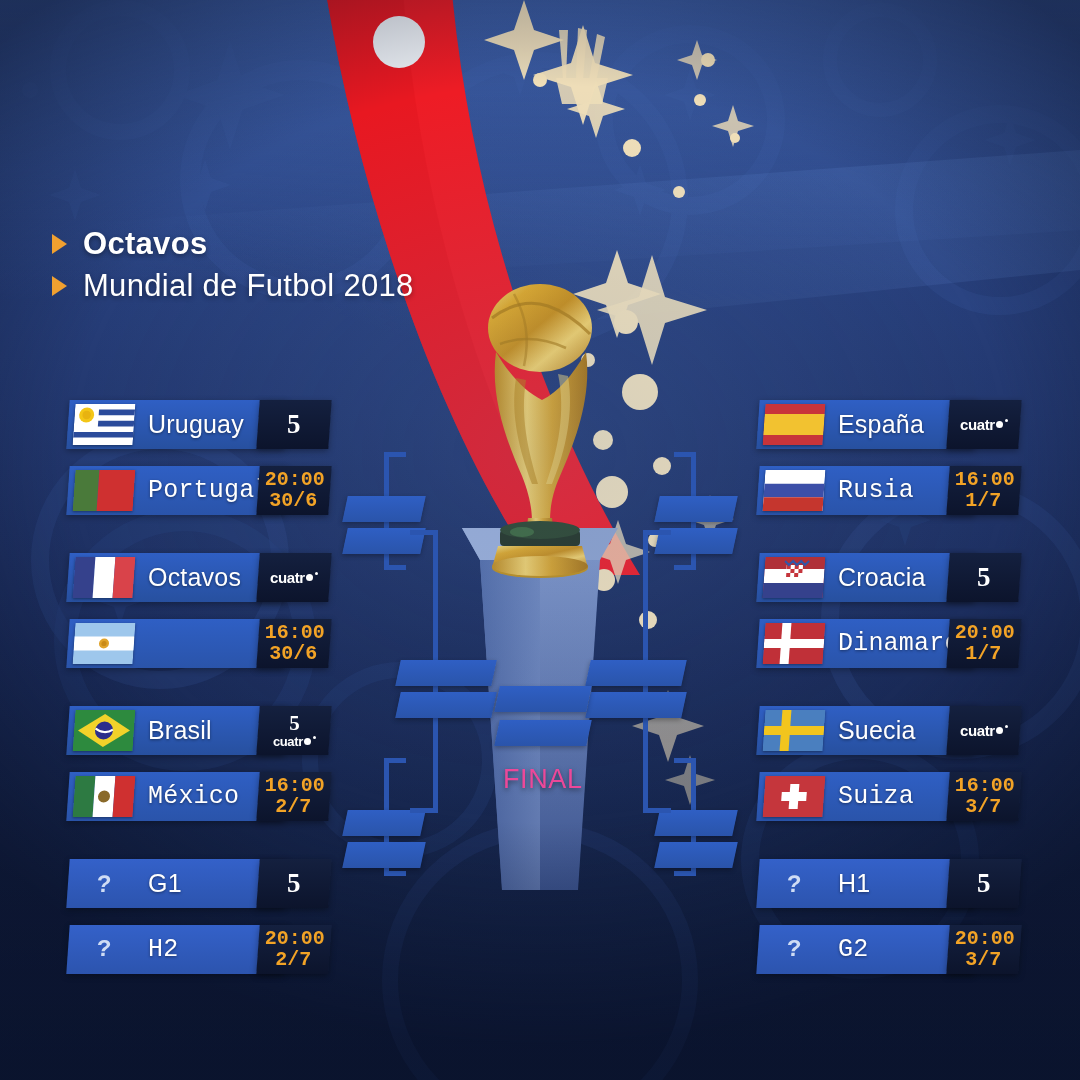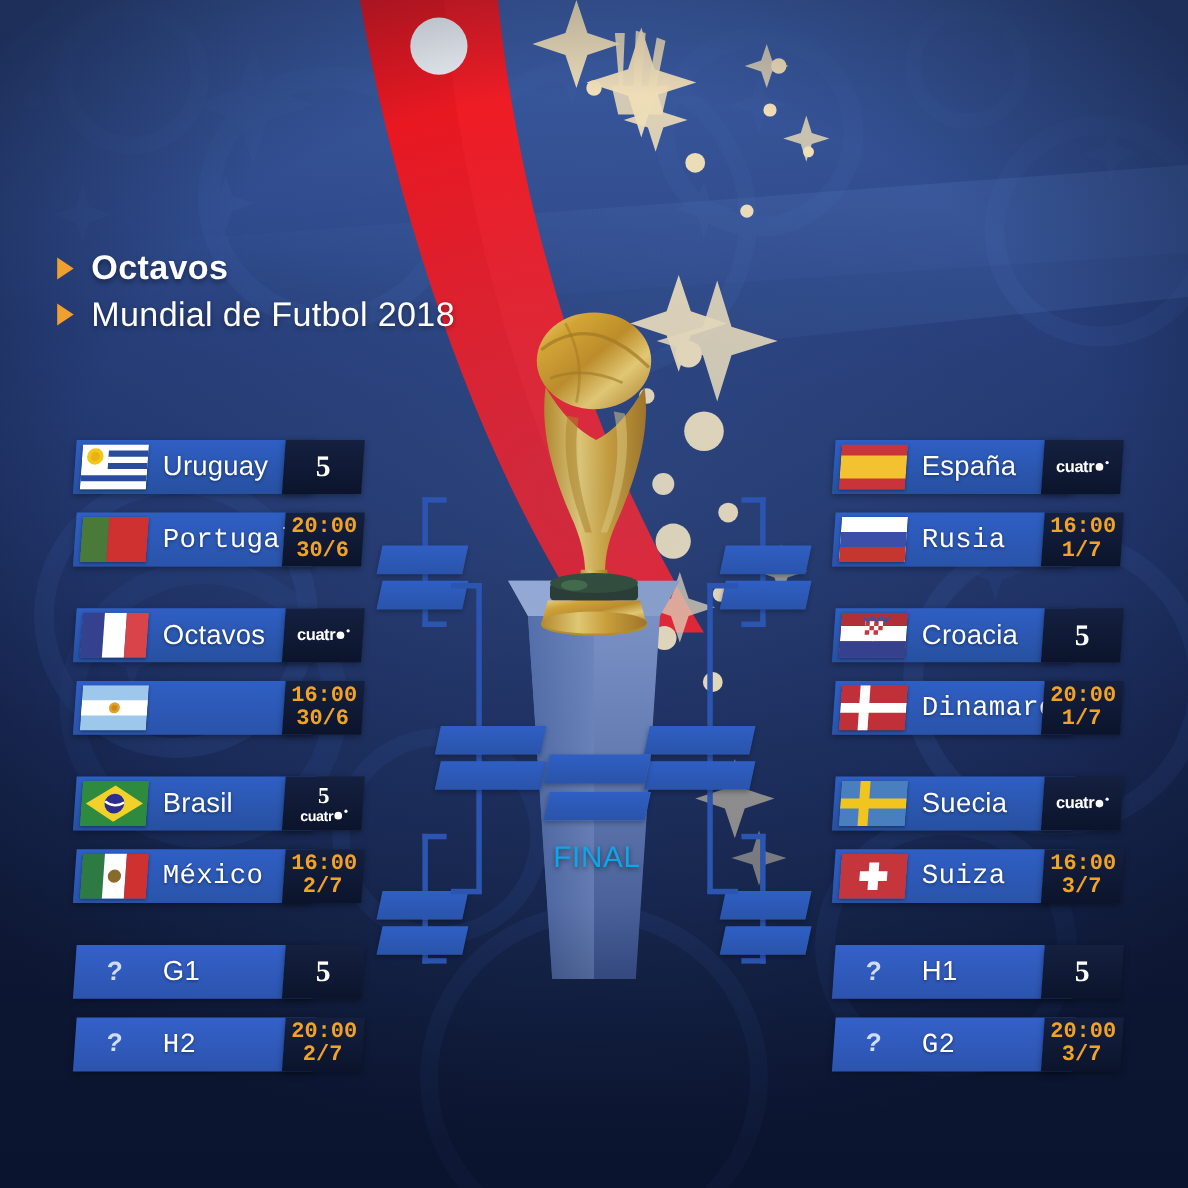--- a/index.html
+++ b/index.html
@@ -76,21 +76,21 @@
   .left .side{left:190px;}
   .right .side{left:190px;}
   
   .bk{position:absolute;}
   .qbar{position:absolute;width:78px;height:26px;
     background:linear-gradient(180deg,#2f5fc4,#2a54aa);transform:skewX(-12deg);
     box-shadow:0 2px 5px rgba(0,0,0,.3);}
   .qbar.wide{width:96px;}
   .line-v{position:absolute;width:5px;background:#2b55b0;}
   .line-h{position:absolute;height:5px;background:#2b55b0;}
-  .final-lbl{position:absolute;color:#0ea5e9;font-size:27px;letter-spacing:.6px;
+  .final-lbl{position:absolute;color:#ec4899;font-size:27px;letter-spacing:.6px;
     text-shadow:0 2px 5px rgba(0,0,0,.5);}
 </style>
 </head>
 <body>
 
 <div id="stage">
 
   <div class="bg-base"></div>
 
   <svg class="bg-pattern" viewBox="0 0 1080 1080" preserveAspectRatio="none">

